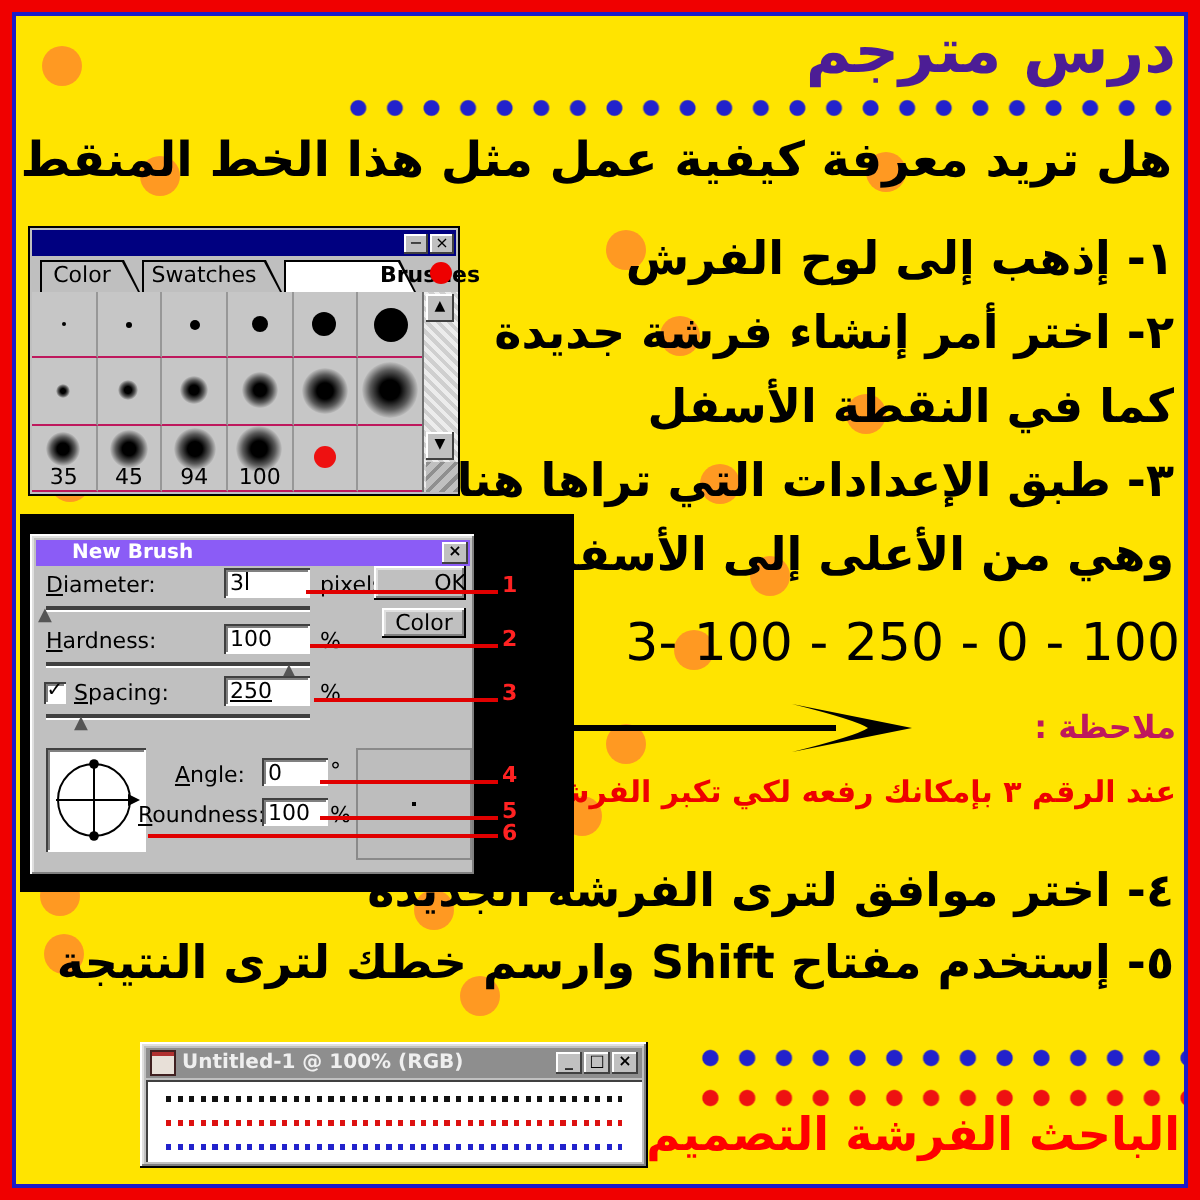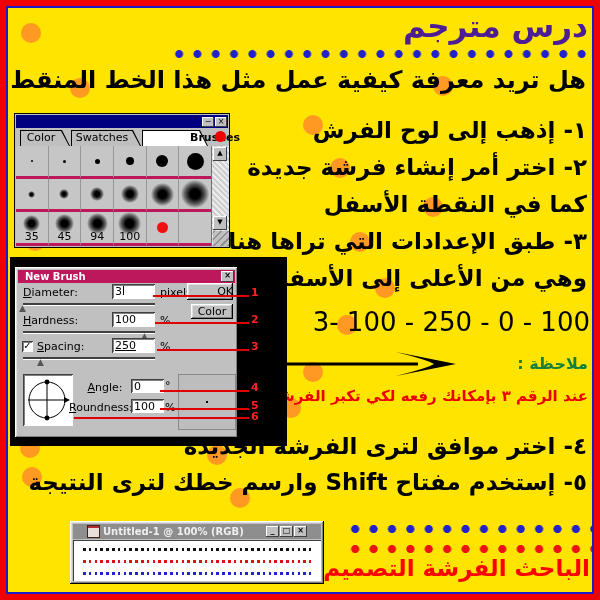--- a/index.html
+++ b/index.html
@@ -19,21 +19,21 @@
   
   .lesson-title{position:absolute;top:8px;right:12px;direction:rtl;white-space:nowrap;
     font-size:31px;font-weight:bold;color:#4c1d95;z-index:2;}
   .headline{position:absolute;top:66px;right:14px;direction:rtl;white-space:nowrap;
     font-size:24px;font-weight:bold;z-index:2;}
   .step{position:absolute;right:13px;direction:rtl;white-space:nowrap;
     font-size:23px;font-weight:bold;z-index:2;}
   .values-line{position:absolute;top:307px;right:10px;direction:ltr;white-space:nowrap;
     font-size:26px;z-index:2;}
   .note-label{position:absolute;top:354px;right:12px;direction:rtl;white-space:nowrap;
-    font-size:16px;font-weight:bold;color:#15803d;z-index:2;}
+    font-size:16px;font-weight:bold;color:#be185d;z-index:2;}
   .note-text{position:absolute;top:387px;right:12px;direction:rtl;white-space:nowrap;
     font-size:15px;font-weight:bold;color:#EE0000;z-index:2;}
   .footer-text{position:absolute;top:555px;right:10px;direction:rtl;white-space:nowrap;
     font-size:23px;font-weight:bold;color:#FF0000;z-index:2;}
   .big-arrow{position:absolute;left:286px;top:351px;z-index:3;}
   
   .raised{background:#C0C0C0;box-shadow:inset -1px -1px 0 #000,inset 1px 1px 0 #fff,
           inset -2px -2px 0 #808080,inset 2px 2px 0 #dfdfdf;}
   .sunken{background:#fff;box-shadow:inset 1px 1px 0 #404040,inset -1px -1px 0 #fff,inset 2px 2px 0 #808080;}
   .win-btn{width:12px;height:10px;background:#C0C0C0;z-index:2;
@@ -51,59 +51,59 @@
   .tab-fill{position:absolute;left:1px;top:1px;width:calc(100% - 2px);height:15px;background:#BFBFBF;
       clip-path:polygon(0 0,calc(100% - 8px) 0,100% 100%,0 100%);}
   .tab.active .tab-fill{background:#fff;}
   .tab-label{position:absolute;left:0;right:8px;top:1px;text-align:center;font-size:11px;z-index:1;}
   .tab.active .tab-label{font-weight:bold;padding-left:48px;}
   .bp-menu-dot{position:absolute;right:3px;top:17px;width:11px;height:11px;border-radius:50%;
       background:#EE0000;z-index:2;}
   .bp-grid{position:absolute;left:1px;top:32px;width:196px;height:100px;background:#C6C6C6;
       display:grid;grid-template-columns:repeat(6,1fr);grid-template-rows:repeat(3,1fr);}
   .bcell{position:relative;display:flex;align-items:center;justify-content:center;
-      border-right:1px solid #979797;border-bottom:3px solid #be185d;}
+      border-right:1px solid #979797;border-bottom:1px solid #be185d;}
   .bdot{display:block;border-radius:50%;background:#000;}
   .bsoft{display:block;border-radius:50%;
       background:radial-gradient(circle,#000 25%,rgba(0,0,0,.55) 50%,rgba(0,0,0,0) 72%);}
   .bsize{position:absolute;bottom:0;left:0;right:0;text-align:center;font-size:11px;line-height:12px;}
   .red-marker{display:block;width:11px;height:11px;border-radius:50%;background:#EE1111;}
   .bp-scroll{position:absolute;top:32px;right:0;bottom:1px;width:17px;border-left:1px solid #707070;
       background:repeating-linear-gradient(45deg,#cfcfcf 0 2px,#ececec 2px 4px);}
   .scroll-btn{position:absolute;left:1px;width:14px;height:14px;background:#C0C0C0;
       box-shadow:inset -1px -1px 0 #404040,inset 1px 1px 0 #fff;
       font-size:7px;line-height:13px;text-align:center;}
   .bp-grip{position:absolute;right:0;bottom:0;width:16px;height:15px;
       background:repeating-linear-gradient(135deg,#8f8f8f 0 2px,#C0C0C0 2px 5px);}
   
   .nb-panel{position:absolute;left:10px;top:257px;width:277px;height:189px;background:#000;z-index:3;}
   .nb-dialog{position:absolute;left:5px;top:10px;width:223px;height:171px;}
-  .nb-titlebar{position:absolute;left:3px;top:3px;right:3px;height:13px;background:#be185d;
-      color:#fff;font-size:10px;font-weight:bold;display:flex;align-items:center;padding-left:7px;}
+  .nb-titlebar{position:absolute;left:3px;top:3px;right:3px;height:13px;background:#8b5cf6;
+      color:#fff;font-size:10px;font-weight:bold;display:flex;align-items:center;padding-left:18px;}
   .nb-titlebar .win-btn{margin-left:auto;margin-right:1px;}
   .nb-label{position:absolute;font-size:11px;line-height:12px;white-space:nowrap;}
   .nb-label::first-letter{text-decoration:underline;}
   .nb-unit{position:absolute;font-size:11px;line-height:12px;white-space:nowrap;}
   .nb-field{position:absolute;font-size:11px;line-height:15px;padding-left:3px;}
   .caret{display:inline-block;width:1px;height:9px;background:#000;margin-left:1px;}
   .nb-btn{position:absolute;font-size:11px;text-align:center;}
   .nb-slider{position:absolute;height:2px;background:#404040;box-shadow:0 1px 0 #fff;}
   .nb-thumb{position:absolute;font-size:9px;line-height:8px;color:#555;}
   .nb-checkbox{position:absolute;width:11px;height:11px;font-size:10px;line-height:10px;text-align:center;}
   .angle-box{position:absolute;left:8px;top:107px;width:50px;height:52px;}
   .preview-box{position:absolute;left:163px;top:107px;width:56px;height:54px;background:#BDBDBD;
       border:1px solid #8a8a8a;}
   .preview-dot{position:absolute;left:27px;top:26px;width:2px;height:2px;background:#000;}
   .callout-line{position:absolute;height:2px;background:#E00000;z-index:4;}
   .callout-num{position:absolute;left:251px;color:#FF2222;font-size:11px;line-height:10px;
       font-weight:bold;z-index:4;}
   
   .doc-window{position:absolute;left:70px;top:521px;width:254px;height:63px;z-index:3;}
   .doc-titlebar{position:absolute;left:3px;top:3px;right:3px;height:15px;background:#8E8E8E;
-      display:flex;align-items:center;padding:0 14px;color:#EFEFEF;font-size:10px;font-weight:bold;}
+      display:flex;align-items:center;padding:0 2px;color:#EFEFEF;font-size:10px;font-weight:bold;}
   .doc-icon{width:11px;height:11px;margin-right:3px;background:#E8E0D8;
       border:1px solid #402020;box-shadow:inset 0 2px 0 #B03030;}
   .doc-title{white-space:nowrap;overflow:hidden;}
   .doc-btns{margin-left:auto;display:flex;gap:1px;}
   .doc-content{position:absolute;left:3px;right:3px;top:19px;bottom:3px;background:#fff;
       box-shadow:inset 1px 1px 0 #404040,inset -1px -1px 0 #fff;}
   .doc-line{position:absolute;left:10px;right:10px;height:3px;}
 </style>
 </head>
 <body>

